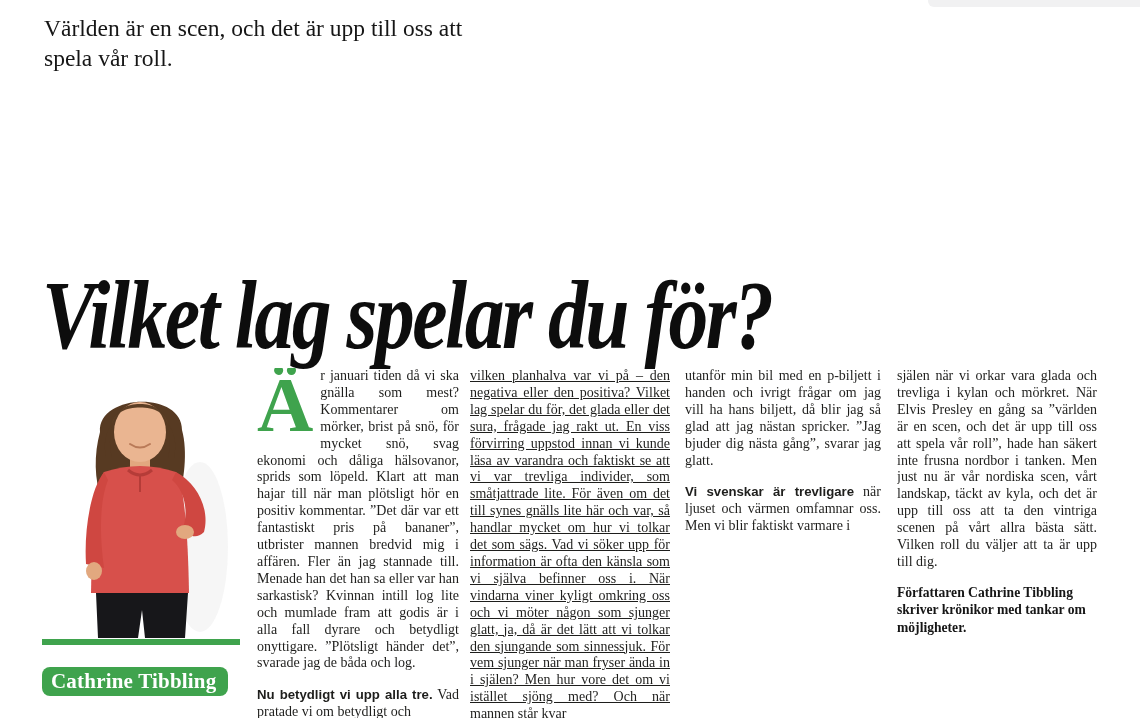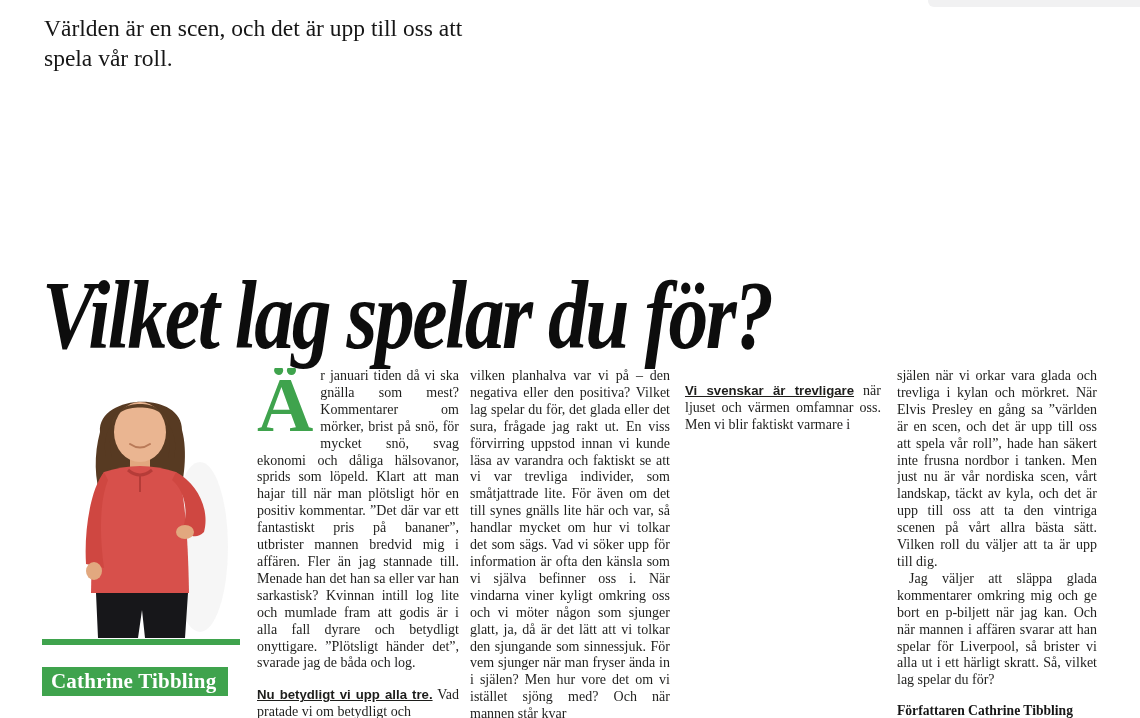--- a/index.html
+++ b/index.html
@@ -24,40 +24,40 @@
     color:#0d0d0d;
   }
   
   .photo { position:absolute; left:42px; top:372px; width:198px; height:266px; }
   .photo svg { display:block; }
   .green-bar { position:absolute; left:42px; top:639px; width:198px; height:6px; background:var(--green); }
   .kicker { position:absolute; left:47px; top:681px; font-weight:normal; font-size:15px; color:#0e0e0e; }
   .author-box {
     position:absolute; left:42px; top:667px; width:186px; height:29px;
     background:var(--green); color:#fff; font-weight:bold; font-size:21px;
-    line-height:29px; padding-left:9px; letter-spacing:0.2px;
+    line-height:29px; padding-left:9px; letter-spacing:0.2px;border-radius:8px;
   }
   
   .col {
     position:absolute; top:368px; height:350px; overflow:hidden;
     font-size:14px; line-height:16.9px; text-align:justify; color:#1e1e1c;
   }
   .col-1 { left:257px; width:202px; }
-  .col-2 { left:470px; width:200px; }
+  .col-2 { left:470px; width:200px;text-decoration:underline; }
   .col-3 { left:685px; width:196px; }
   .col-4 { left:897px; width:200px; }
   .col p { margin:0; }
   .para-gap { margin-top:15px !important; }
   .indent { text-indent:12px; }
   .drop-cap {
     float:left; color:var(--green); font-weight:bold;
     font-size:78px; line-height:62px; padding-top:6px; margin-right:7px;
     font-family:"Liberation Serif", serif;
   }
-  .bold-lead { font-family:"Liberation Sans", sans-serif; font-weight:bold; font-size:13.2px;text-decoration:underline; }
+  .bold-lead { font-family:"Liberation Sans", sans-serif; font-weight:bold; font-size:13.2px; }
   .pull-quote {
     margin-top:52px; font-style:italic; font-weight:bold;
     font-size:18.5px; line-height:23.5px; text-align:left; color:#111;
   }
   .pq-icon {
     color:var(--green); font-style:normal; font-size:15px;
     margin-right:4px; position:relative; top:-1px;
   }
   .footer-note {
     margin-top:13px; font-weight:bold; font-size:13.6px; line-height:17.5px;
@@ -120,28 +120,28 @@
     </p>
   </div>
 
   <div class="col col-2">
     <p>
       <span>vilken planhalva var vi på – den negativa eller den positiva? Vilket lag spelar du för, det glada eller det sura, frågade jag rakt ut. En viss förvirring uppstod innan vi kunde läsa av varandra och faktiskt se att vi var trevliga individer, som småtjattrade lite. För även om det till synes gnälls lite här och var, så handlar mycket om hur vi tolkar det som sägs. Vad vi söker upp för information är ofta den känsla som vi själva befinner oss i. När vindarna viner kyligt omkring oss och vi möter någon som sjunger glatt, ja, då är det lätt att vi tolkar den sjungande som sinnessjuk. För vem sjunger när man fryser ända in i själen? Men hur vore det om vi istället sjöng med? Och när mannen står kvar</span>
     </p>
   </div>
 
   <div class="col col-3">
+    <p>
+      <span>utanför min bil med en p-biljett i handen och ivrigt frågar om jag vill ha hans biljett, då blir jag så glad att jag nästan spricker. ”Jag bjuder dig nästa gång”, svarar jag glatt.</span>
+    </p>
     <p class="para-gap">
       <span class="bold-lead">Vi svenskar är trevligare</span><span> när ljuset och värmen omfamnar oss. Men vi blir faktiskt varmare i</span>
     </p>
   </div>
 
   <div class="col col-4">
     <p>
       <span>själen när vi orkar vara glada och trevliga i kylan och mörkret. När Elvis Presley en gång sa ”världen är en scen, och det är upp till oss att spela vår roll”, hade han säkert inte frusna nordbor i tanken. Men just nu är vår nordiska scen, vårt landskap, täckt av kyla, och det är upp till oss att ta den vintriga scenen på vårt allra bästa sätt. Vilken roll du väljer att ta är upp till dig.</span>
     </p>
-    <p class="indent">
-      <span>Jag väljer att släppa glada kommentarer omkring mig och ge bort en p-biljett när jag kan. Och när mannen i affären svarar att han spelar för Liverpool, så brister vi alla ut i ett härligt skratt. Så, vilket lag spelar du för?</span>
-    </p>
     <div class="footer-note">Författaren Cathrine Tibbling skriver krönikor med tankar om möjligheter.</div>
   </div>
 
 </div>
 
 </body></html>

